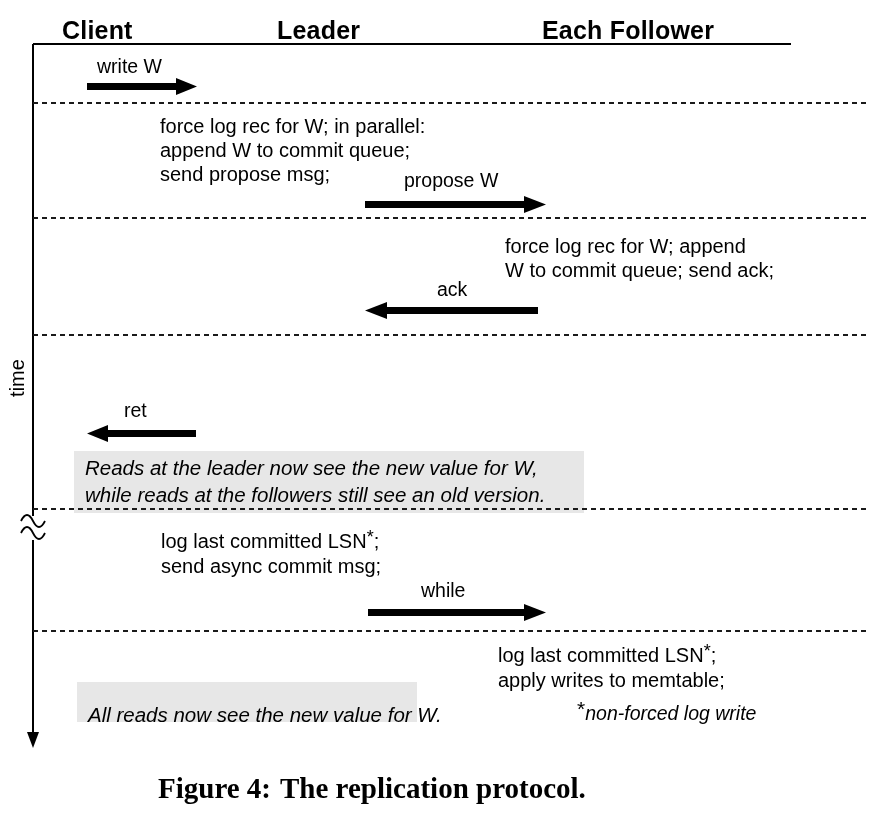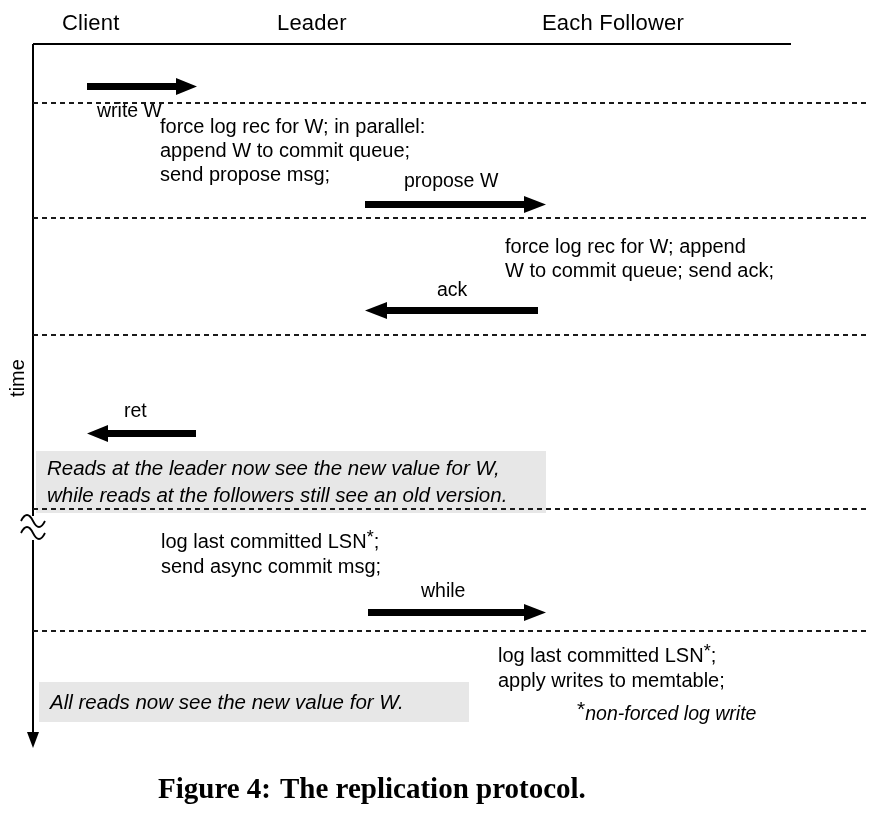--- a/index.html
+++ b/index.html
@@ -1,20 +1,20 @@
 <!DOCTYPE html>
 <html style="--ink: #000000; --highlight: #e7e7e7;"><head>
 <meta charset="utf-8">
 <style>
   :root { --ink:#000000; --highlight:#e7e7e7; }
   * { margin:0; padding:0; box-sizing:border-box; }
   body { background:#ffffff; font-family:"Liberation Sans","DejaVu Sans",sans-serif; }
   .page { position:relative; width:874px; height:819px; background:#ffffff; overflow:hidden; color:var(--ink); }
 
-  .col-header { position:absolute; top:10px; font-size:22px; font-weight:normal; letter-spacing:0.2px; white-space:nowrap; }
+  .col-header { position:absolute; top:16px; font-size:25px; font-weight:bold; letter-spacing:0.2px; white-space:nowrap; }
   .h-client   { left:62px; }
   .h-leader   { left:277px; }
   .h-follower { left:542px; }
 
   .header-rule { position:absolute; left:33px; top:43px; width:758px; height:2px; background:var(--ink); }
 
   .separator { position:absolute; left:33px; width:833px; height:2px; z-index:5;
                background:repeating-linear-gradient(to right, #1a1a1a 0 5px, transparent 5px 9px); }
   .sep1 { top:102px; } .sep2 { top:217px; } .sep3 { top:334px; } .sep4 { top:508px; } .sep5 { top:630px; }
 
@@ -22,23 +22,23 @@
   .time-label { position:absolute; left:-14px; top:368px; width:60px; height:20px; text-align:center;
                 font-size:20px; transform:rotate(-90deg); white-space:nowrap; }
 
   .msg-label { position:absolute; font-size:19.5px; white-space:nowrap; }
   .arrow-svg { position:absolute; }
 
   .action-block { position:absolute; font-size:20px; line-height:24px; white-space:nowrap; }
   .sup-star { position:relative; top:-5px; font-size:0.9em; }
 
   .note-box { position:absolute; background:var(--highlight); font-style:italic; font-size:20.5px;
-              line-height:26.5px; white-space:nowrap; z-index:2; }
+              line-height:26.5px; white-space:nowrap; z-index:2;margin-left:38px; }
   .note-leader { left:36px; top:451px; width:510px; padding:4px 10px 5px 11px; }
-  .note-all    { left:39px; top:682px; width:430px; height:40px; padding:7px 10px 0 11px; }
+  .note-all    { left:39px; top:682px; width:340px; height:40px; padding:20px 10px 0 11px; }
 
   .footnote { position:absolute; left:577px; top:701px; font-size:19.5px; white-space:nowrap; }
   .footnote .star { position:relative; top:-4px; font-style:normal; font-size:21px; }
   .footnote .txt  { font-style:italic; }
 
   .caption { position:absolute; left:118px; top:772px; font-family:"Liberation Serif","DejaVu Serif",serif;
              font-weight:bold; font-size:29px; white-space:nowrap;margin-left:40px; }
   .caption .cap-text { margin-left:9px; }
 </style>
 </head>
@@ -60,21 +60,21 @@
     <polygon points="9,688 21,688 15,704" fill="#000"></polygon>
   </svg>
   <div class="time-label">time</div>
 
   <div class="separator sep1"></div>
   <div class="separator sep2"></div>
   <div class="separator sep3"></div>
   <div class="separator sep4"></div>
   <div class="separator sep5"></div>
 
-  <div class="msg-label" style="left:97px; top:55px;margin-top:44px;">write W</div>
+  <div class="msg-label" style="left:97px; top:55px;">write W</div>
   <svg class="arrow-svg" style="left:87px; top:78px;" width="110" height="17">
     <rect x="0" y="5" width="89" height="7" fill="#000"></rect>
     <polygon points="89,0 110,8.5 89,17" fill="#000"></polygon>
   </svg>
 
   <div class="action-block" style="left:160px; top:114px;">
     <div>force log rec for W; in parallel:</div>
     <div>append W to commit queue;</div>
     <div>send propose msg;</div>
   </div>

